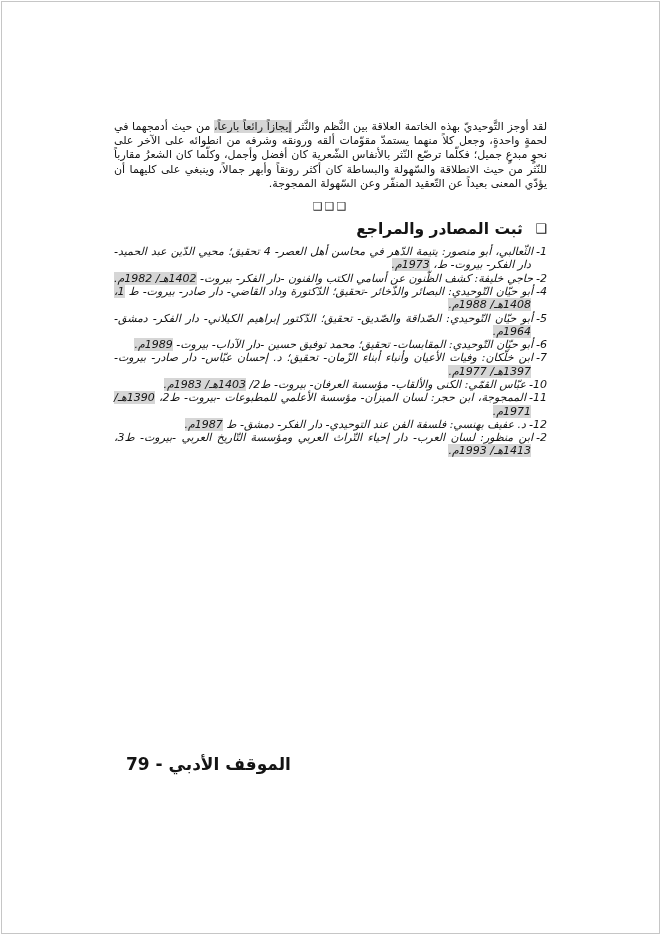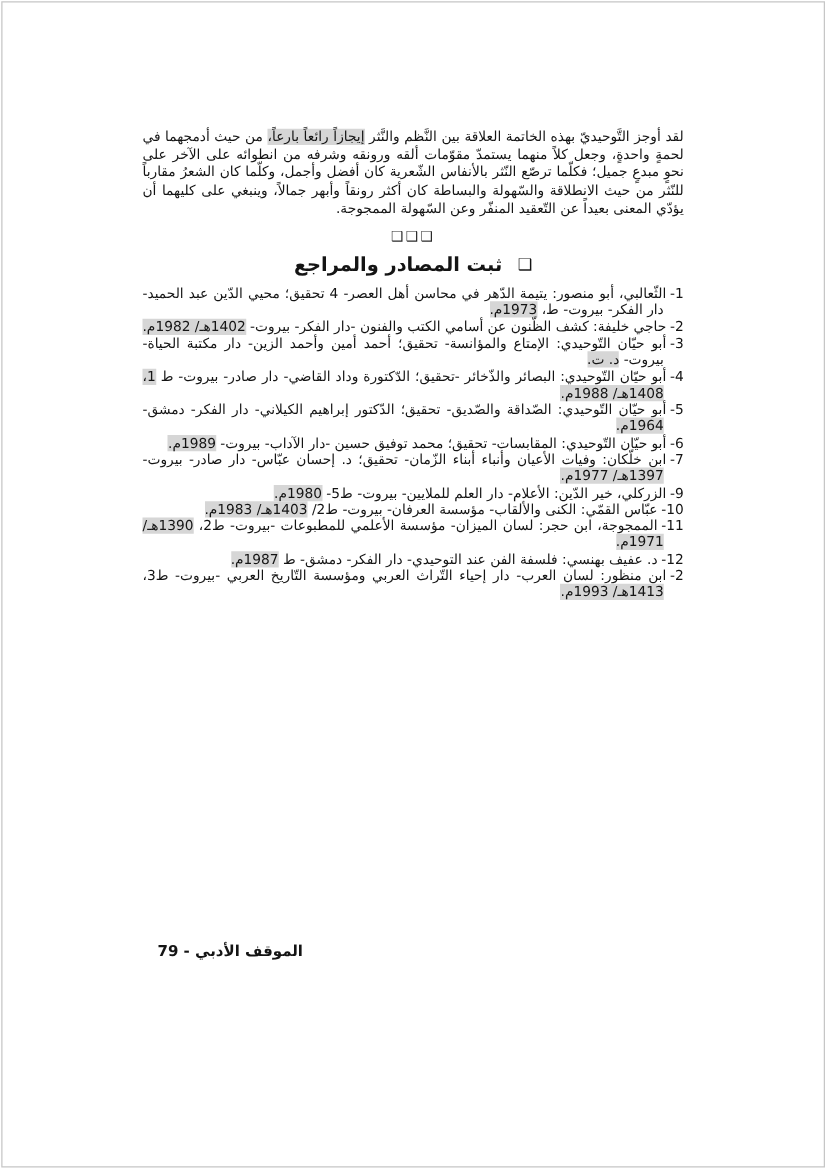--- a/index.html
+++ b/index.html
@@ -10,64 +10,64 @@
     color: var(--text, #141414);
     overflow: hidden;
   }
   .page { position: relative; width: 661px; height: 935px; background: #fff; }
   .frame {
     position: absolute; inset: 1px;
     border: 1px solid var(--frame, #c6c6c6);
     pointer-events: none;
   }
   .content {
-    position: absolute; top: 103px; right: 114px; width: 433px;
+    position: absolute; top: 120px; right: 114px; width: 433px;
     direction: rtl;
   }
   .intro {
     font-size: 11px;
     line-height: 14.2px;
     text-align: justify;
   }
   .hl { background: var(--hl, #d6d6d6); }
   .separator {
     margin-top: 9px;
     text-align: center;
     font-size: 11px;
     letter-spacing: 2px;
     color: #2a2a2a;
   }
   .heading {
     margin-top: 7px;
-    text-align: center;
     font-size: 15.5px;
     font-weight: bold;
     direction: rtl;
   }
   .heading .bullet {
     font-size: 13px;
     font-weight: normal;
     margin-left: 7px;
     position: relative; top: -1px;
   }
   .refs {
     margin-top: 7px;
     font-size: 11px;
     line-height: 13.3px;
+    font-style: italic;
   }
   .ref {
     text-align: justify;
     padding-right: 16px;
     text-indent: -16px;
   }
   .ref-num { margin-left: 3px; }
   .footer {
     position: absolute; top: 754px; left: 126px;
     direction: rtl;
-    font-size: 12px;
+    font-size: 17px;
     font-weight: bold;
     white-space: nowrap;
   }
 </style>
 </head>
 <body>
 
 <div class="page">
   <div class="frame"></div>
 
@@ -77,26 +77,24 @@
     <div class="separator">❑❑❑</div>
 
     <h1 class="heading">
       <span class="bullet">❑</span>
       <span>ثبت المصادر والمراجع</span>
     </h1>
 
     <div class="refs">
         <div class="ref"><span class="ref-num">1-</span><span>الثّعالبي، أبو منصور: يتيمة الدّهر في محاسن أهل العصر-  4 تحقيق؛ محيي الدّين عبد الحميد- دار الفكر- بيروت- ط، </span><span class="hl">1973م.</span></div>
         <div class="ref"><span class="ref-num">2-</span><span>حاجي خليفة: كشف الظّنون عن أسامي الكتب والفنون -دار الفكر- بيروت- </span><span class="hl">1402هـ/ 1982م.</span></div>
-        <div class="ref"><span class="ref-num">3-</span><span>أبو حيّان التّوحيدي: الإمتاع والمؤانسة- تحقيق؛ أحمد أمين وأحمد الزين- دار مكتبة الحياة- بيروت- </span><span class="hl">د. ت.</span></div>
         <div class="ref"><span class="ref-num">4-</span><span>أبو حيّان التّوحيدي: البصائر والذّخائر -تحقيق؛ الدّكتورة وداد القاضي- دار صادر- بيروت- ط </span><span class="hl">1، 1408هـ/ 1988م.</span></div>
         <div class="ref"><span class="ref-num">5-</span><span>أبو حيّان التّوحيدي: الصّداقة والصّديق- تحقيق؛ الدّكتور إبراهيم الكيلاني- دار الفكر- دمشق- </span><span class="hl">1964م.</span></div>
         <div class="ref"><span class="ref-num">6-</span><span>أبو حيّان التّوحيدي: المقابسات- تحقيق؛ محمد توفيق حسين -دار الآداب- بيروت- </span><span class="hl">1989م.</span></div>
         <div class="ref"><span class="ref-num">7-</span><span>ابن خلّكان: وفيات الأعيان وأنباء أبناء الزّمان- تحقيق؛ د. إحسان عبّاس- دار صادر- بيروت- </span><span class="hl">1397هـ/ 1977م.</span></div>
-        <div class="ref"><span class="ref-num">9-</span><span>الزركلي، خير الدّين: الأعلام- دار العلم للملايين- بيروت- ط5- </span><span class="hl">1980م.</span></div>
         <div class="ref"><span class="ref-num">10-</span><span>عبّاس القمّي: الكنى والألقاب- مؤسسة العرفان- بيروت- ط2/ </span><span class="hl">1403هـ/ 1983م.</span></div>
         <div class="ref"><span class="ref-num">11-</span><span>الممجوجة، ابن حجر: لسان الميزان- مؤسسة الأعلمي للمطبوعات -بيروت- ط2، </span><span class="hl">1390هـ/ 1971م.</span></div>
         <div class="ref"><span class="ref-num">12-</span><span>د. عفيف بهنسي: فلسفة الفن عند التوحيدي- دار الفكر- دمشق- ط </span><span class="hl">1987م.</span></div>
         <div class="ref"><span class="ref-num">2-</span><span>ابن منظور: لسان العرب- دار إحياء التّراث العربي ومؤسسة التّاريخ العربي -بيروت- ط3، </span><span class="hl">1413هـ/ 1993م.</span></div>
       </div>
   </div>
 
   <div class="footer">
     <span>الموقف الأدبي - 79</span>
   </div>

